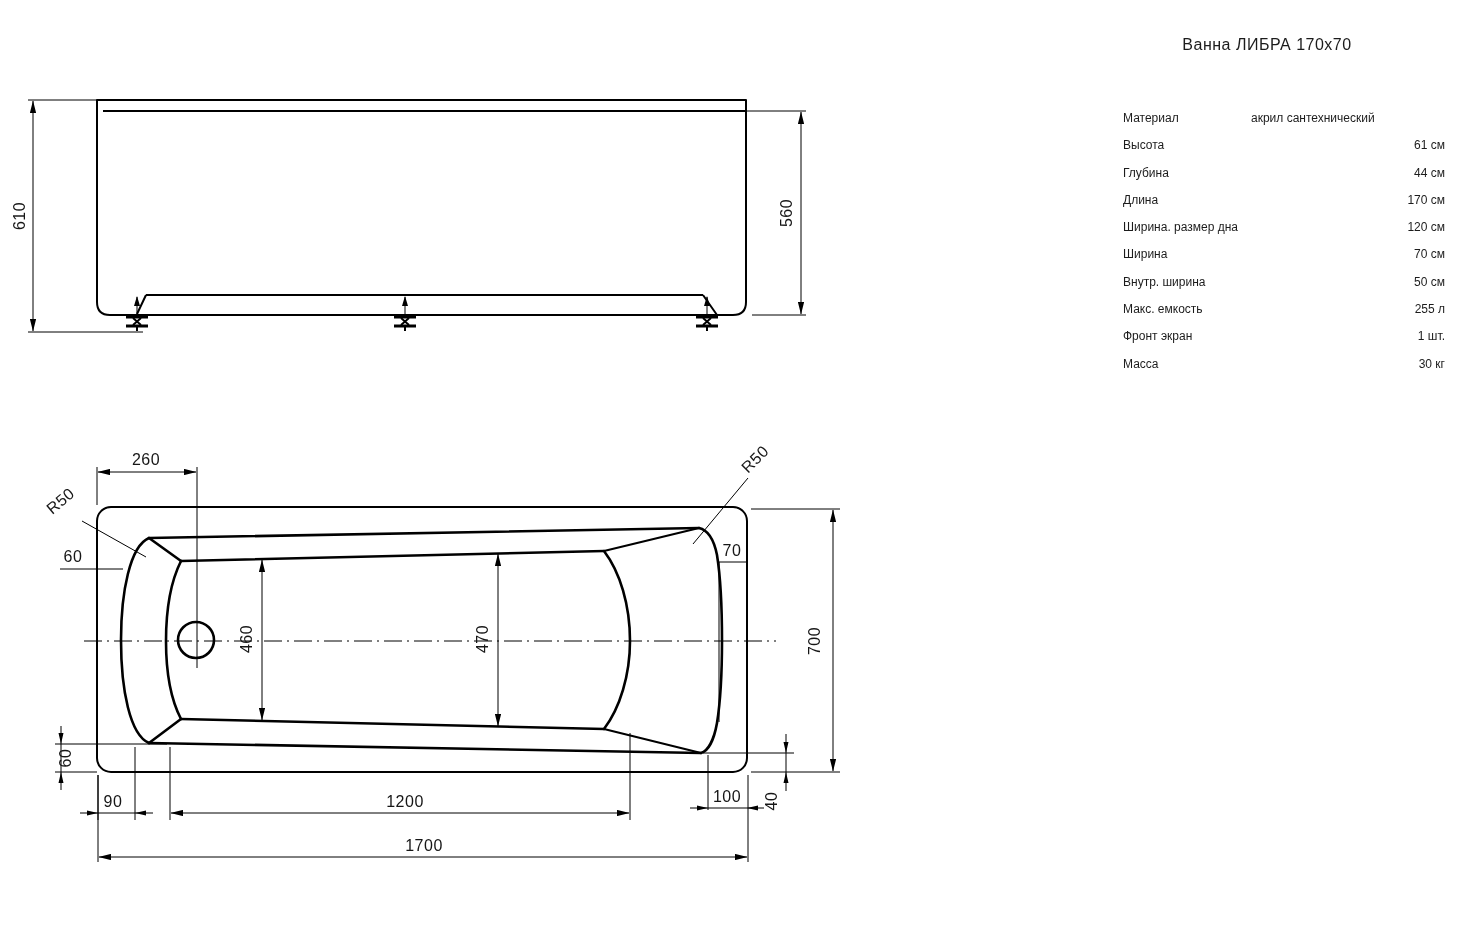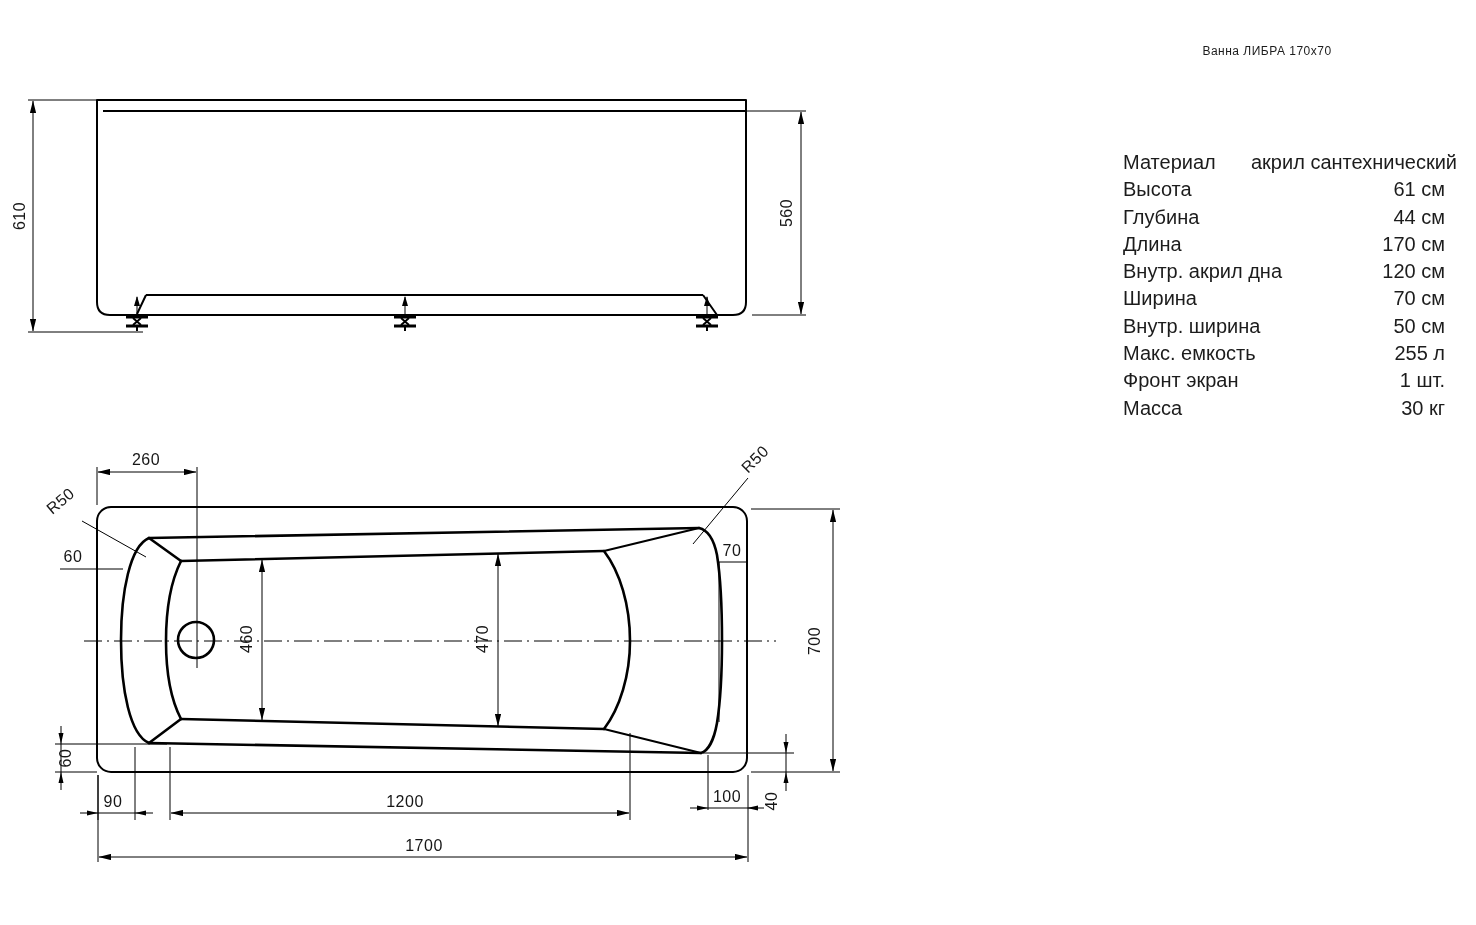--- a/index.html
+++ b/index.html
@@ -10,23 +10,23 @@
   
   .ln1{fill:none;stroke:#000;stroke-width:1;}
   .ln2{fill:none;stroke:#000;stroke-width:2;stroke-linejoin:round;}
   .ln3{fill:none;stroke:#000;stroke-width:2.6;stroke-linecap:round;stroke-linejoin:round;}
   .cline{fill:none;stroke:#000;stroke-width:1;stroke-dasharray:18 5 2 5;}
   .arr{fill:#000;stroke:none;}
 
   text.dim{font-family:"Liberation Sans",sans-serif;font-size:16px;fill:#161616;text-anchor:middle;letter-spacing:0.5px;}
 
   
-  .title{position:absolute;left:1106px;top:44px;width:322px;text-align:center;
-         font-size:12px;color:#1c1c1c;letter-spacing:0.5px;white-space:nowrap;}
-  .specs{position:absolute;left:1123px;top:109px;width:322px;font-size:20px;color:#1c1c1c;margin-top:44px;}
+  .title{position:absolute;left:1106px;top:36px;width:322px;text-align:center;
+         font-size:16px;color:#1c1c1c;letter-spacing:0.5px;white-space:nowrap;}
+  .specs{position:absolute;left:1123px;top:109px;width:322px;font-size:12px;color:#1c1c1c;}
   .spec-row{position:relative;display:flex;height:27.3px;line-height:19px;white-space:nowrap;}
   .spec-label{flex:0 0 auto;}
   .spec-value{margin-left:auto;text-align:left;}
   .spec-value-left{position:absolute;left:128px;margin-left:0;text-align:left;}
 </style>
 </head>
 <body>
 
 <div class="sheet">
 
@@ -202,21 +202,21 @@
       </div>
       <div class="spec-row">
         <span class="spec-label">Глубина</span>
         <span class="spec-value">44 см</span>
       </div>
       <div class="spec-row">
         <span class="spec-label">Длина</span>
         <span class="spec-value">170 см</span>
       </div>
       <div class="spec-row">
-        <span class="spec-label">Внутр. акрил дна</span>
+        <span class="spec-label">Ширина. размер дна</span>
         <span class="spec-value">120 см</span>
       </div>
       <div class="spec-row">
         <span class="spec-label">Ширина</span>
         <span class="spec-value">70 см</span>
       </div>
       <div class="spec-row">
         <span class="spec-label">Внутр. ширина</span>
         <span class="spec-value">50 см</span>
       </div>

